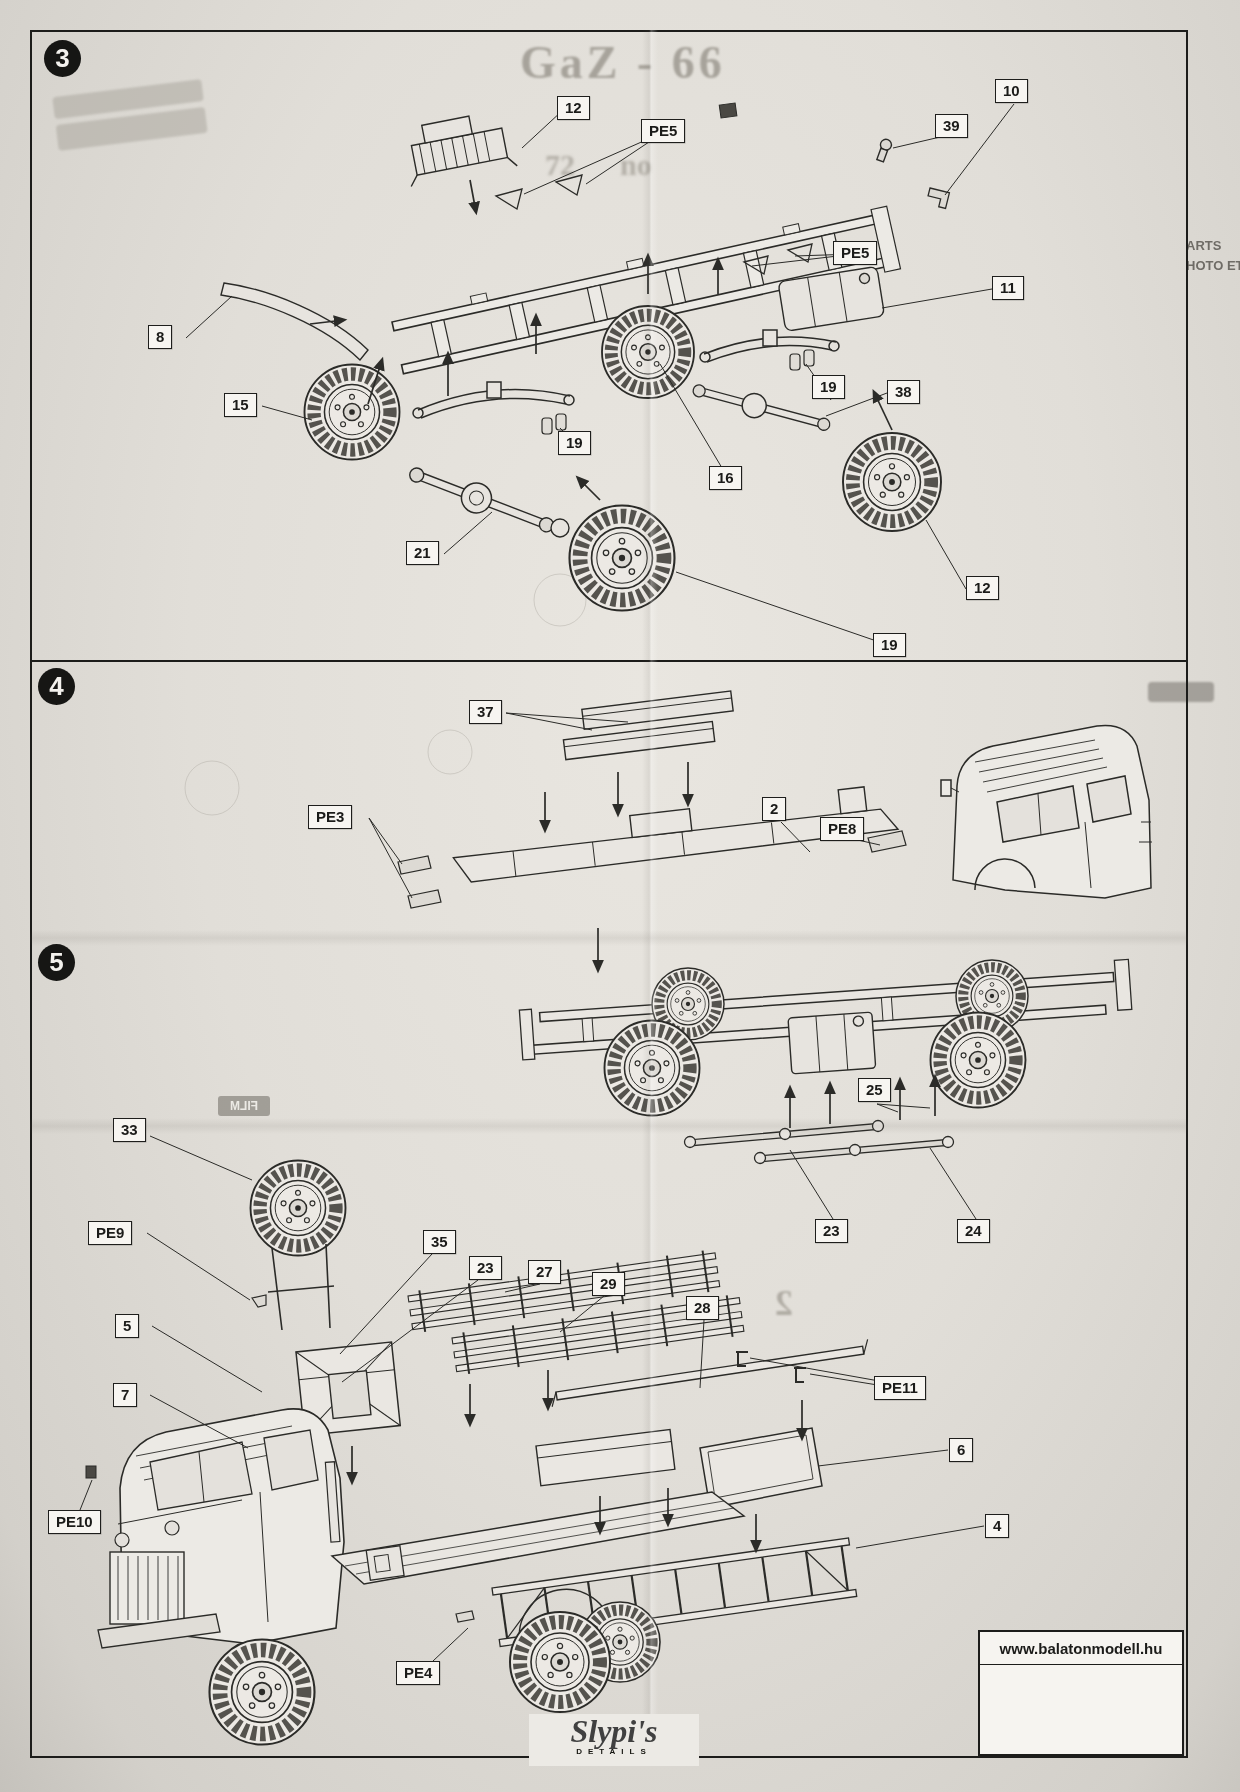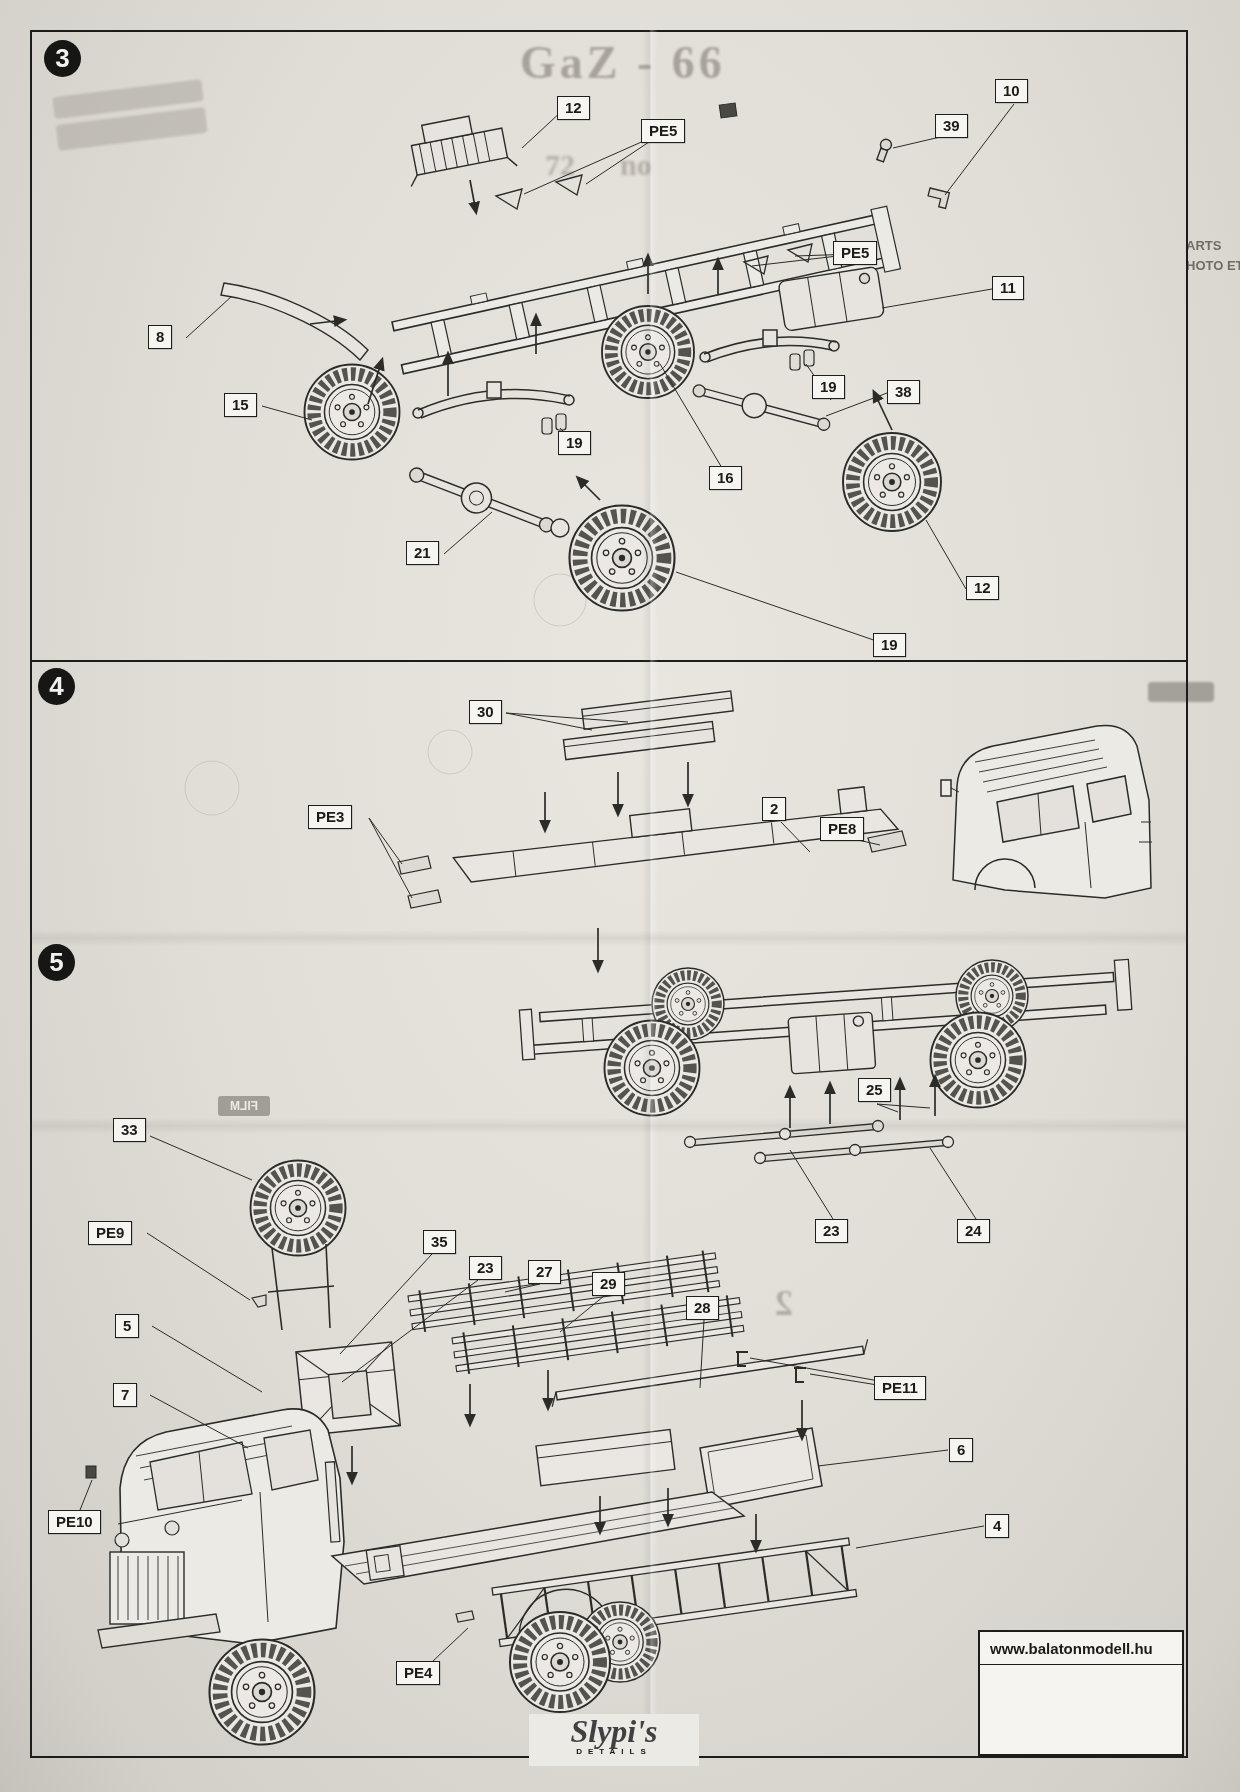--- a/index.html
+++ b/index.html
@@ -24,21 +24,21 @@
 .ghost-parts{left:1186px;top:236px;font:700 13px/1.5 "Liberation Sans",sans-serif;color:#55524c;opacity:.8;white-space:nowrap}
 .ghost-film{left:218px;top:1096px;background:rgba(110,106,98,.55);color:#eceae5;font:700 12px "Liberation Sans",sans-serif;
   padding:3px 12px;border-radius:3px;transform:scaleX(-1);filter:blur(.4px)}
 .ghost-resin{left:1148px;top:682px;width:66px;height:20px;background:rgba(105,102,95,.5);border-radius:4px;filter:blur(1px)}
 .ghost-num2{left:775px;top:1282px;font:700 36px "Liberation Serif",serif;color:#b0aca4;transform:scaleX(-1);filter:blur(1px)}
 .crease-v{position:absolute;left:642px;top:30px;width:16px;height:1728px;z-index:3;pointer-events:none;
   background:linear-gradient(90deg,transparent,rgba(90,85,78,.10) 45%,rgba(255,255,255,.28) 58%,transparent)}
 .crease-h{position:absolute;left:30px;width:1158px;height:16px;z-index:3;pointer-events:none;
   background:linear-gradient(180deg,transparent,rgba(90,85,78,.10) 50%,transparent)}
 .footer-box{position:absolute;left:978px;top:1630px;width:206px;height:126px;background:#f6f4f0;border:2px solid #1c1c1a;z-index:5;padding:8px 10px}
-.fb-site{font:700 15px "Liberation Sans",sans-serif;text-align:left}
+.fb-site{font:700 15px "Liberation Sans",sans-serif;text-align:center}
 .fb-divider{border-top:1.5px solid #1c1c1a;margin:7px -10px 6px}
 .fb-row{display:flex;align-items:center;justify-content:space-between;padding:0 4px}
 .fb-yc{font:700 16px/1.3 "Liberation Sans",sans-serif;text-align:center}
 .brand{position:absolute;left:529px;top:1714px;width:170px;height:52px;background:#eceae5;z-index:5;text-align:center}
 .brand-name{font:italic 700 32px/1.1 "Liberation Serif",serif;color:#404040}
 .brand-sub{font:700 8px "Liberation Sans",sans-serif;letter-spacing:6px;color:#14140f;margin-top:-2px}
 </style>
 </head>
 <body>
 
@@ -465,21 +465,21 @@
   <div class="callout" style="left:148px;top:325px">8</div>
   <div class="callout" style="left:224px;top:393px">15</div>
   <div class="callout" style="left:812px;top:375px">19</div>
   <div class="callout" style="left:887px;top:380px">38</div>
   <div class="callout" style="left:558px;top:431px">19</div>
   <div class="callout" style="left:709px;top:466px">16</div>
   <div class="callout" style="left:406px;top:541px">21</div>
   <div class="callout" style="left:966px;top:576px">12</div>
   <div class="callout" style="left:873px;top:633px">19</div>
 
-  <div class="callout" style="left:469px;top:700px">30</div>
+  <div class="callout" style="left:469px;top:700px">37</div>
   <div class="callout" style="left:762px;top:797px">2</div>
   <div class="callout" style="left:308px;top:805px">PE3</div>
   <div class="callout" style="left:820px;top:817px">PE8</div>
 
   <div class="callout" style="left:858px;top:1078px">25</div>
   <div class="callout" style="left:113px;top:1118px">33</div>
   <div class="callout" style="left:815px;top:1219px">23</div>
   <div class="callout" style="left:957px;top:1219px">24</div>
   <div class="callout" style="left:88px;top:1221px">PE9</div>
   <div class="callout" style="left:423px;top:1230px">35</div>

